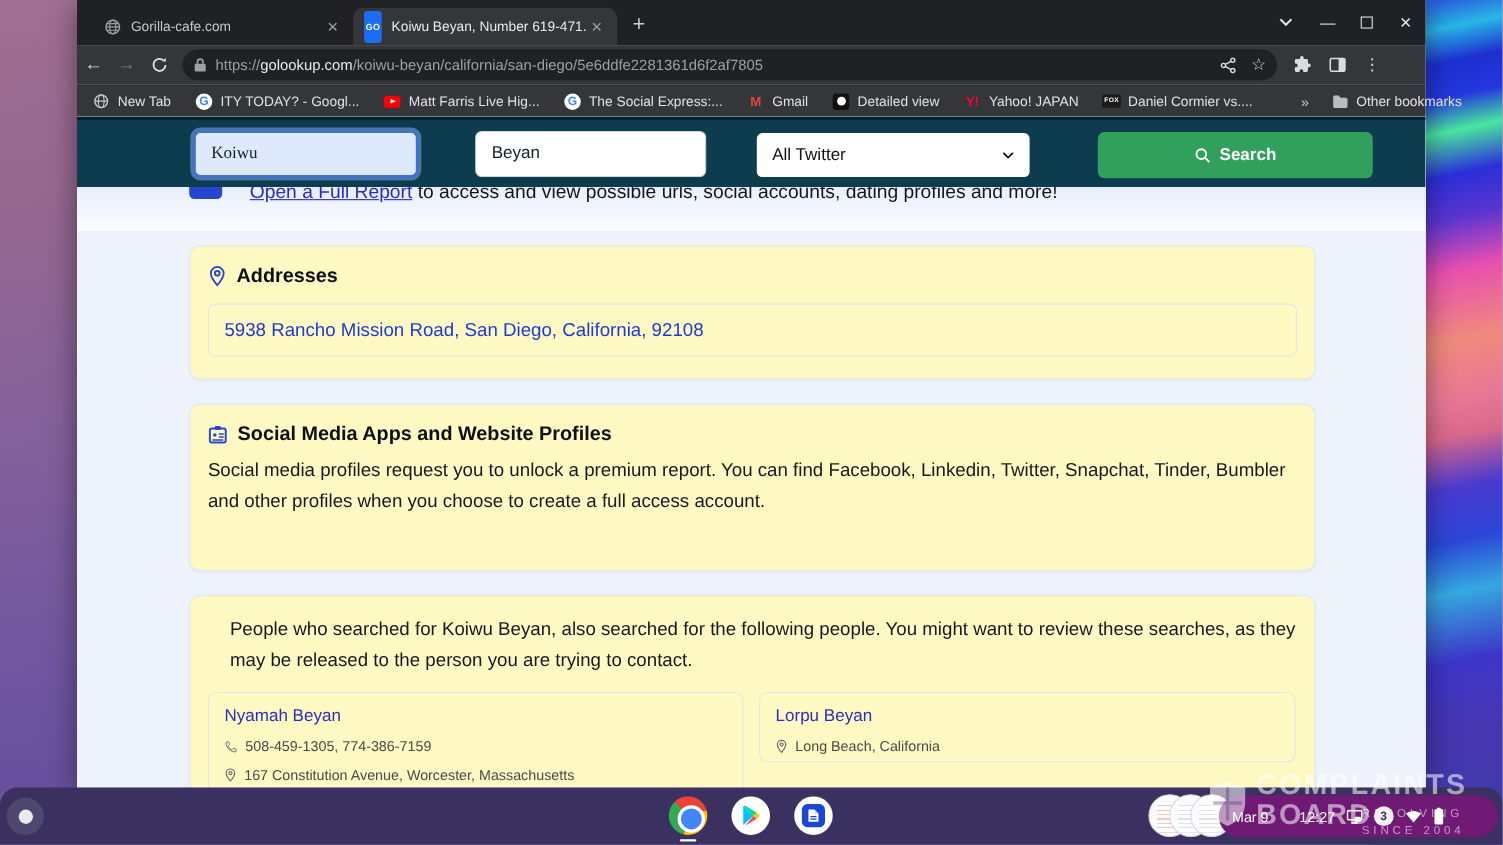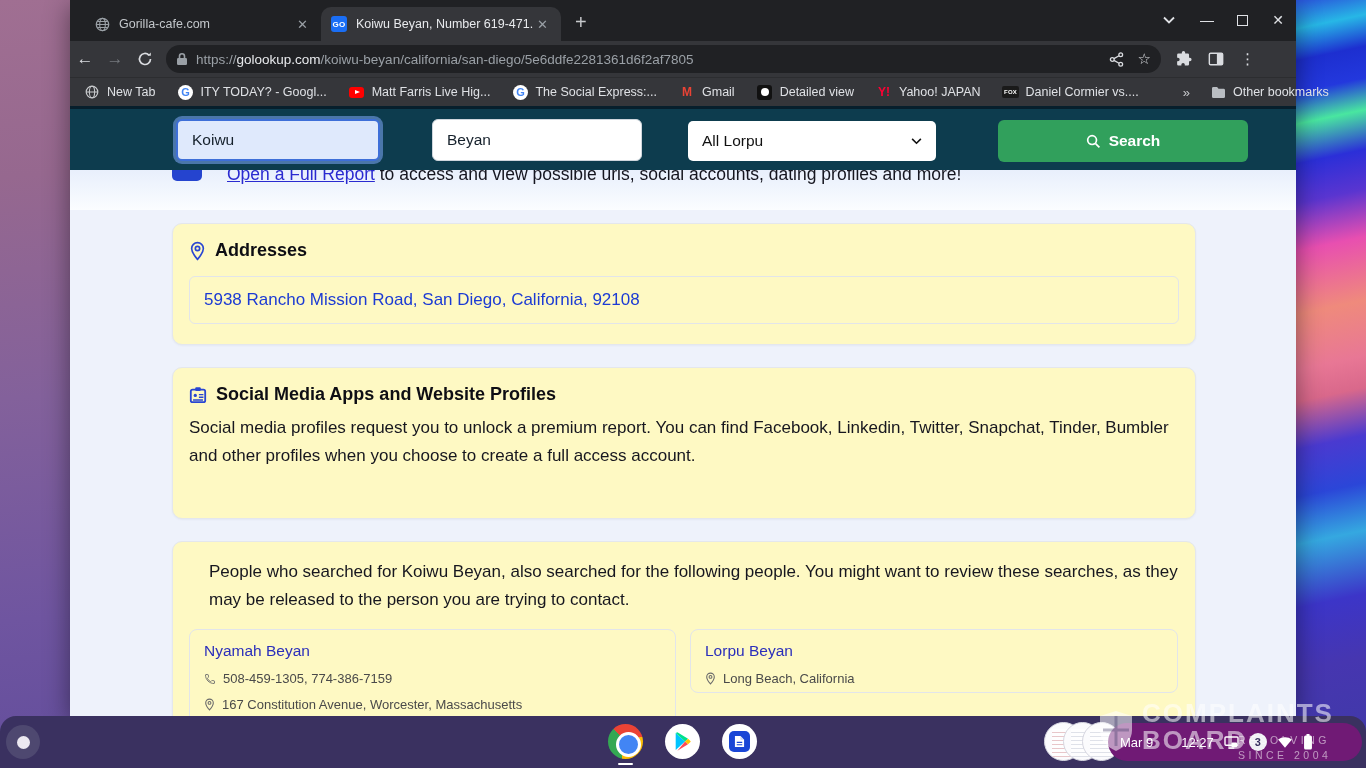--- a/index.html
+++ b/index.html
@@ -25,21 +25,21 @@
   .tab { position:absolute; top:7px; height:34px; display:flex; align-items:center; padding:0 10px; font-size:12.5px; color:#c3c7cb; width:237px; }
   .tab .fav { width:16px; height:16px; margin-right:9px; flex:0 0 16px; display:flex; align-items:center; justify-content:center; }
   .tab .t { flex:1; overflow:hidden; white-space:nowrap; }
   .tab .x { color:#9aa0a6; font-size:13px; padding:0 3px; }
   .tab1 { left:14px; }
   .tab2 { left:251px; width:240px; background:#35363a; border-radius:10px 10px 0 0; color:#e8eaed; }
   .newtab { position:absolute; left:505px; top:12px; color:#c7c9cc; font-size:20px; line-height:20px; }
   .wincontrols { position:absolute; right:10px; top:6px; display:flex; gap:22px; align-items:center; color:#dfe1e5; height:28px; }
   .wc { font-size:14px; display:flex; align-items:center; justify-content:center; width:16px; height:16px; }
   .wc.max { width:11px; height:11px; border:1.8px solid #dfe1e5; }
-  .go-fav { width:16px; height:16px; border-radius:3px; background:#1a6ef5; color:#fff; font-size:8px; font-weight:bold; display:flex; align-items:center; justify-content:center; letter-spacing:.3px; }
+  .go-fav { width:16px; height:29px; border-radius:3px; background:#1a6ef5; color:#fff; font-size:8px; font-weight:bold; display:flex; align-items:center; justify-content:center; letter-spacing:.3px; }
   
   .toolbar { position:relative; height:36px; background:#35363a; display:flex; align-items:center; }
   .navbtn { color:#dadce0; font-size:17px; width:30px; text-align:center; }
   .navbtn.fwd { color:#74787d; }
   .omnibox { margin-left:6px; width:995px; height:28px; background:#202124; border-radius:14px; display:flex; align-items:center; padding:0 10px; font-size:13.5px; color:#9aa0a6; }
   .omnibox .url { margin-left:8px; white-space:nowrap; overflow:hidden; }
   .omnibox .host { color:#e8eaed; }
   .omni-actions { margin-left:auto; display:flex; gap:14px; align-items:center; }
   .tb-icons { display:flex; gap:16px; align-items:center; margin-left:14px; color:#dadce0; }
   .kebab { font-size:15px; letter-spacing:0; color:#dadce0; }
@@ -54,21 +54,21 @@
   .yticon:after { content:""; position:absolute; left:5.5px; top:3px; border-left:5px solid #fff; border-top:2.8px solid transparent; border-bottom:2.8px solid transparent; }
   .gmicon { color:#ea4335; font-weight:bold; font-size:12px; }
   .dvicon { width:15px; height:15px; border-radius:3px; background:#111; display:flex; align-items:center; justify-content:center; }
   .dvicon i { width:8px; height:8px; border-radius:50%; background:#fff; display:block; }
   .yjicon { color:#ff0033; font-weight:bold; font-size:12px; font-style:normal; }
   .foxicon { background:#1a1a1a; color:#fff; font-weight:bold; font-size:6px; padding:3px 2px; border-radius:2px; letter-spacing:.3px; }
   
   .page { position:relative; height:610px; background:#fff; overflow:hidden; }
   .searchbar { position:absolute; left:0; top:0; width:100%; height:64px; background:#0d3c4e; border-top:3px solid #071f2c; z-index:5; display:flex; align-items:center; }
   .fld { position:absolute; height:42px; border-radius:6px; border:1px solid #cfd6dd; background:#fff; font-size:15.5px; font-family:"Liberation Sans",sans-serif; padding:0 14px; color:#15202b; }
-  .fld.first { left:106px; top:10px; width:204px; background:#dfe9fc; border:2px solid #3e6fd8; box-shadow:0 0 0 3px rgba(125,165,245,.55); }
+  .fld.first { left:106px; top:10px; width:204px; background:#dfe9fc; border:2px solid #3e6fd8; box-shadow:0 0 0 3px rgba(125,165,245,.55);font-family:Liberation Serif, serif; }
   .fld.last { left:362px; top:10px; width:210px; }
   .stateselect { position:absolute; left:618px; top:12px; width:248px; height:40px; background:#fff; border-radius:5px; display:flex; align-items:center; padding:0 14px; font-size:15.5px; color:#111; }
   .stateselect svg { margin-left:auto; }
   .searchbtn { position:absolute; left:928px; top:11px; width:250px; height:42px; background:#31a05c; border:none; border-radius:6px; color:#fff; font-weight:bold; font-size:15.5px; display:flex; align-items:center; justify-content:center; gap:8px; font-family:"Liberation Sans",sans-serif; }
   .report-strip { position:absolute; left:0; top:64px; width:100%; height:40px; background:linear-gradient(#e8effc,#fbfdff); z-index:1; }
   .logo-clip { position:absolute; left:102px; top:0; width:30px; height:11px; background:#2544cf; border-radius:0 0 5px 5px; }
   .report-line { position:absolute; left:157px; top:-6px; font-size:17.5px; color:#15151f; white-space:nowrap; }
   .report-line a { color:#2a2ad0; text-decoration:underline; }
   .content { position:absolute; left:102px; top:0; width:1024px; }
   .card { position:absolute; left:0; width:1024px; background:#fef9c3; border:1px solid #e4e7ec; border-radius:10px; padding:16px; box-shadow:0 1px 2px rgba(40,60,120,.05); }
@@ -342,21 +342,21 @@
             </div>
           </div>
         </div>
       </div>
     </div>
 
     <div class="searchbar">
       <input class="fld first" value="Koiwu" style="">
       <input class="fld last" value="Beyan" style="">
       <div class="stateselect">
-        <span>All Lorpu</span>
+        <span>All Twitter</span>
         <svg width="11" height="7" viewBox="0 0 12 8">
             <path d="M1 1l5 5 5-5" stroke="#111" stroke-width="1.8" fill="none"></path>
           </svg>
       </div>
       <button class="searchbtn">
         <span>
           <svg width="15" height="15" viewBox="0 0 16 16">
               <circle cx="6.5" cy="6.5" r="4.7" fill="none" stroke="#fff" stroke-width="1.8"></circle>
               <path d="M10.2 10.2L14.3 14.3" stroke="#fff" stroke-width="1.8"></path>
             </svg>

